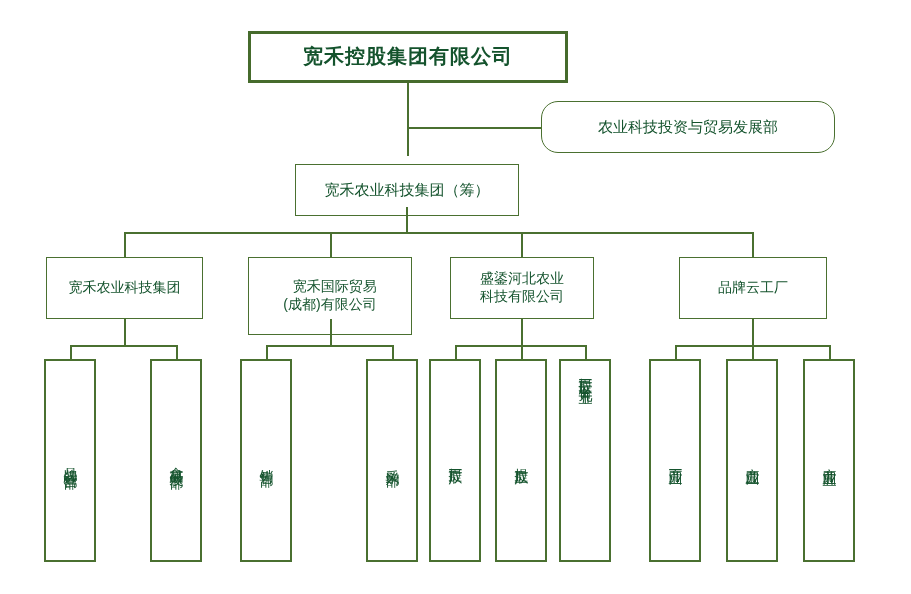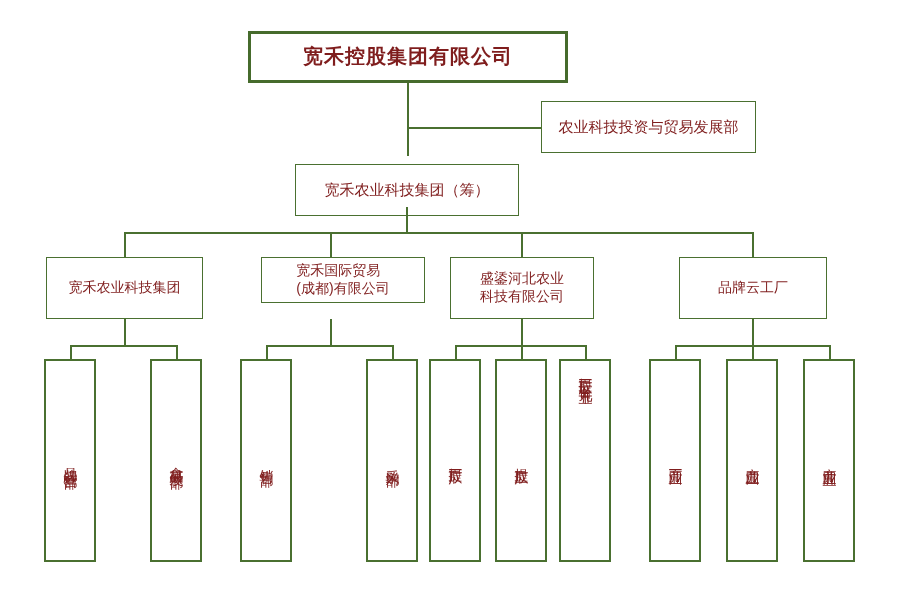--- a/index.html
+++ b/index.html
@@ -29,22 +29,22 @@
 
   
   .box {
     position: absolute;
     box-sizing: border-box;
     border: 1px solid #4a7030;
     background: #ffffff;
     display: flex;
     align-items: center;
     justify-content: center;
-    text-align: left;
-    color: #7f1d1d;
+    text-align: right;
+    color: #14532d;
     line-height: 1.28;
   }
   .box.root {
     border: 3px solid #466b2c;
     font-weight: bold;
     font-size: 20px;
     letter-spacing: 1px;
   }
   .box.l2 { font-size: 15px; }
   .box.l3 { font-size: 15px; }
@@ -75,41 +75,41 @@
 <div id="chart">
 
   <div class="box root" style="left:248px; top:31px; width:320px; height:52px;">
     <span class="lbl">宽禾控股集团有限公司</span>
   </div>
 
   <div class="ln v" style="left:407px; top:83px; height:73px;"></div>
 
   <div class="ln h" style="left:407px; top:127px; width:134px;"></div>
 
-  <div class="box l2" style="left:541px; top:101px; width:215px; height:52px;">
+  <div class="box l2" style="left:541px; top:101px; width:294px; height:52px;border-radius:17px;">
     <span class="lbl">农业科技投资与贸易发展部</span>
   </div>
 
   <div class="box l3" style="left:295px; top:155px; width:224px; height:52px;margin-top:9px;">
     <span class="lbl">宽禾农业科技集团（筹）</span>
   </div>
 
   <div class="ln v" style="left:406px; top:207px; height:26px;"></div>
 
   <div class="ln h" style="left:124px; top:232px; width:630px;"></div>
 
   <div class="ln v" style="left:124px; top:232px; height:25px;"></div>
   <div class="ln v" style="left:330px; top:232px; height:25px;"></div>
   <div class="ln v" style="left:521px; top:232px; height:25px;"></div>
   <div class="ln v" style="left:752px; top:232px; height:25px;"></div>
 
   <div class="box div" style="left:46px; top:257px; width:157px; height:62px;">
     <span class="lbl">宽禾农业科技集团</span>
   </div>
-  <div class="box div" style="left:261px; top:257px; width:164px; height:46px;">
+  <div class="box div" style="left:248px; top:257px; width:164px; height:78px;">
     <span class="lbl">宽禾国际贸易
 (成都)有限公司</span>
   </div>
   <div class="box div" style="left:679px; top:257px; width:148px; height:62px;">
     <span class="lbl">品牌云工厂</span>
   </div>
   <div class="box div" style="left:450px; top:257px; width:144px; height:62px;">
     <span class="lbl">盛鋈河北农业
 科技有限公司</span>
   </div>

